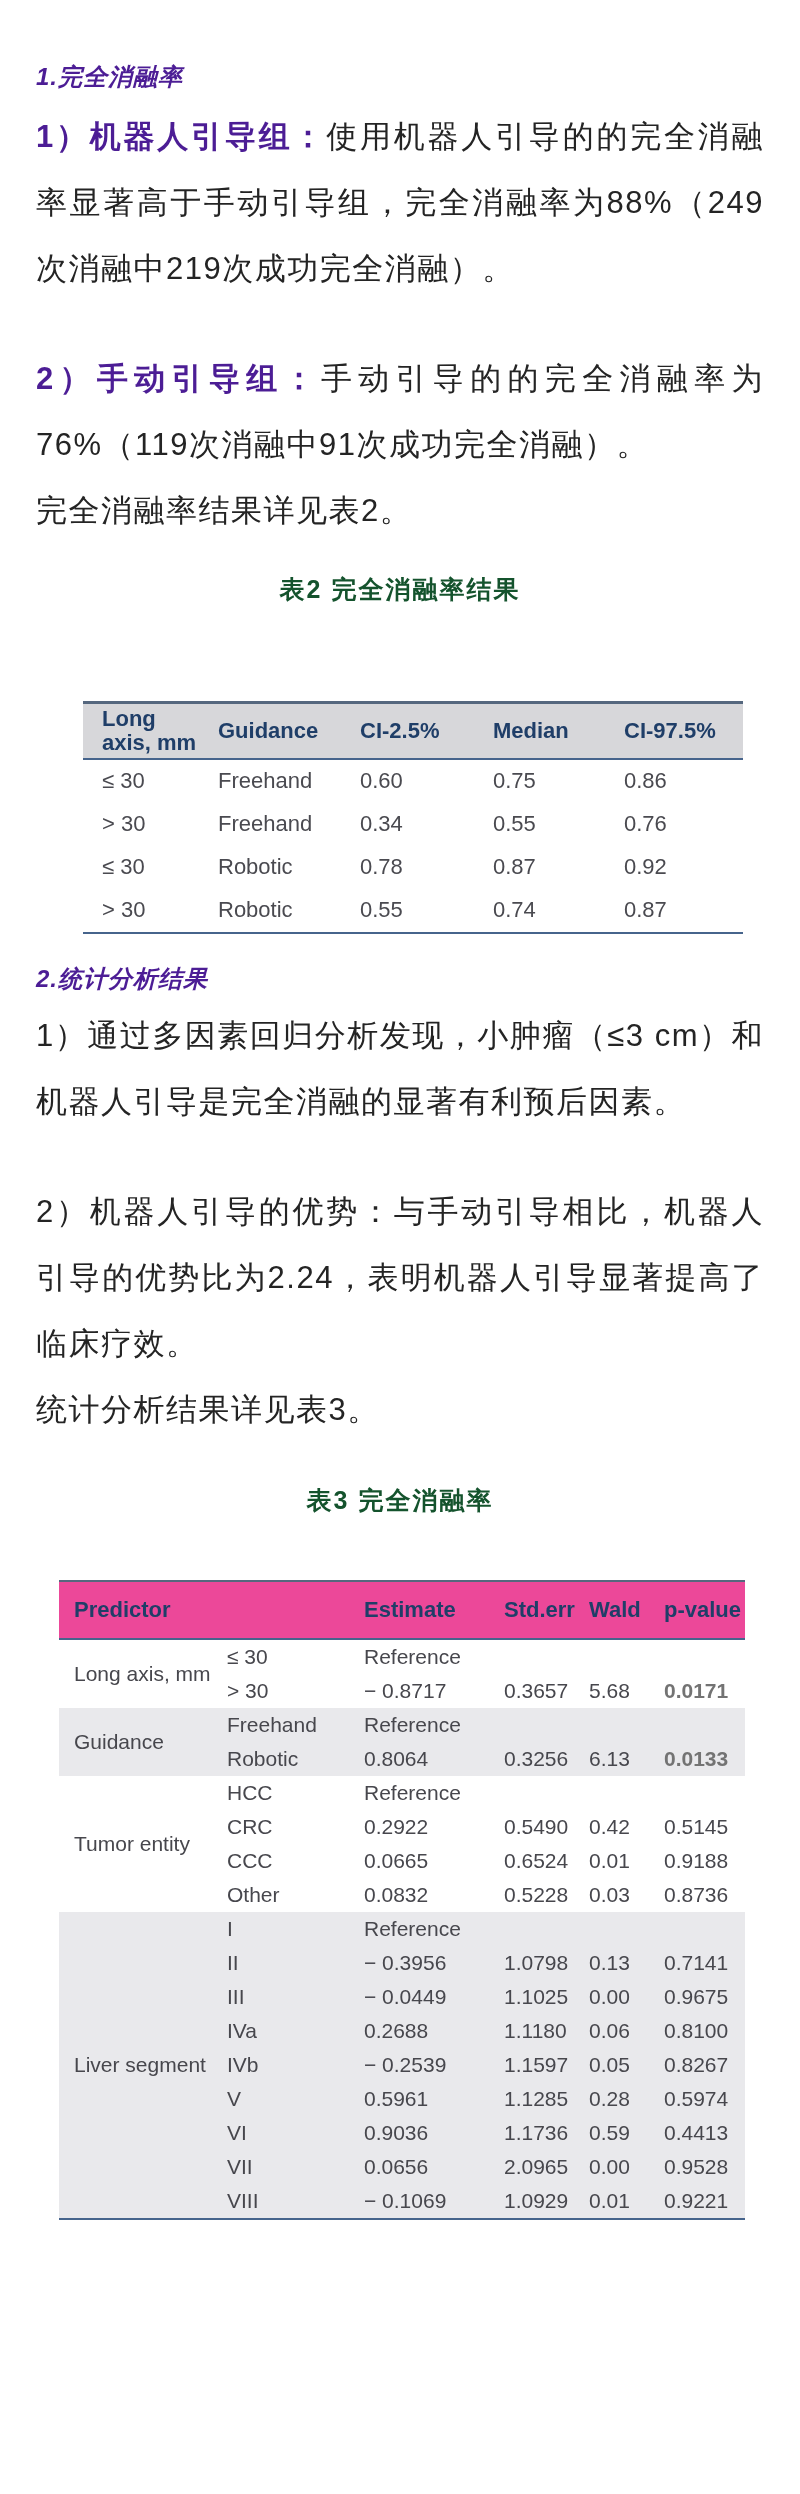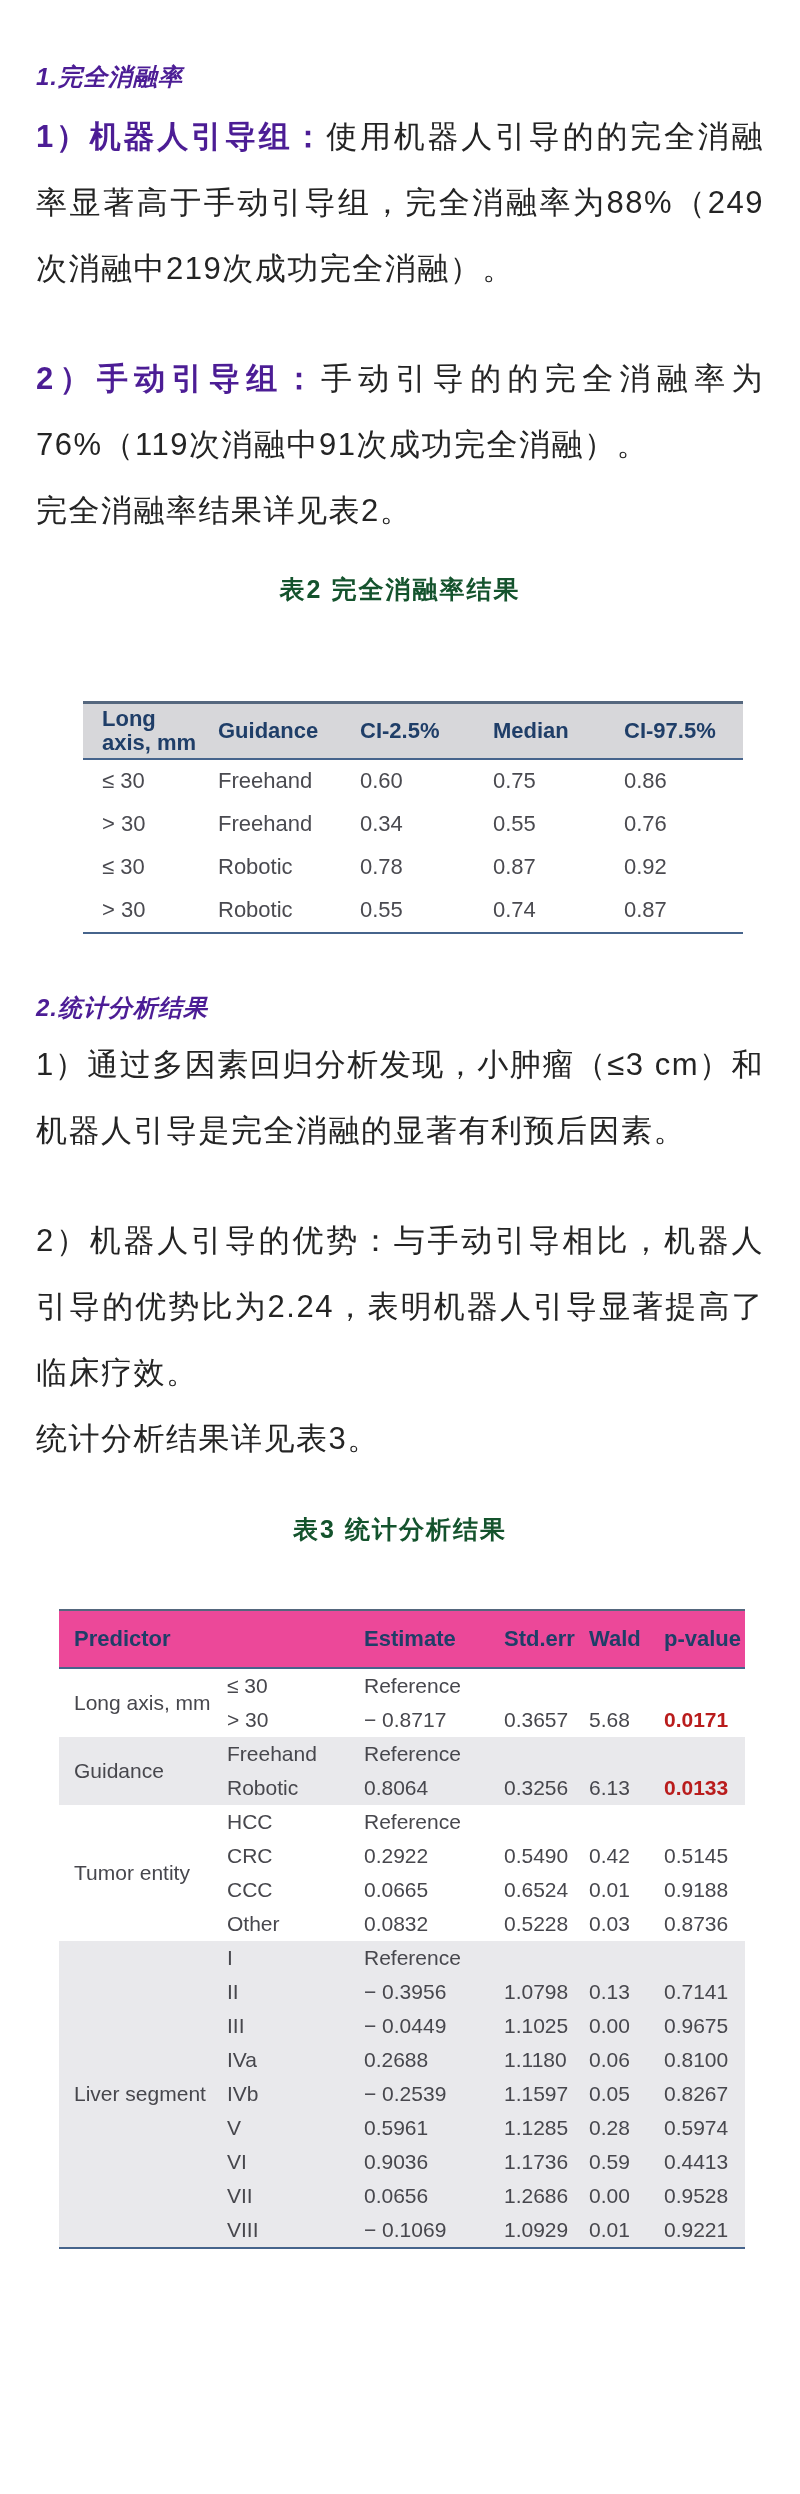--- a/index.html
+++ b/index.html
@@ -26,21 +26,21 @@
 
   h2.sec {
     font-size: 24px;
     line-height: 1.4;
     font-weight: 700;
     letter-spacing: 1px;
     color: #4c1d95;
     font-style: italic;
   }
   h2.sec1 { margin-top: 60px; }
-  h2.sec2 { margin-top: 57px; }
+  h2.sec2 { margin-top: 28px; }
 
   p.para {
     font-size: 31px;
     line-height: 66px;
     letter-spacing: 1.5px;
     text-align: justify;
     color: #242424;
   }
   p.para strong { font-weight: 700; color: #4c1d95; }
   p.first { margin-top: 10px; }
@@ -111,21 +111,21 @@
   table.t3 tbody td {
     font-size: 21px;
     line-height: 22px;
     color: #47474d;
     text-align: left;
     vertical-align: middle;
     padding: 6px 0 6px 15px;
   }
   table.t3 td.group { vertical-align: middle; }
   table.t3 tr.band td { background: #e9e9ec; }
-  table.t3 td.pbold { font-weight: 700; color: #b91c1c; }
+  table.t3 td.pbold { font-weight: 700; color: #737373; }
 </style>
 </head>
 <body>
 
 <div class="page">
 
 
   <h2 class="sec sec1">1.完全消融率</h2>
 
   <p class="para first"><strong>1）机器人引导组：</strong><span>使用机器人引导的的完全消融率显著高于手动引导组，完全消融率为88%（249次消融中219次成功完全消融）。</span></p>
@@ -186,21 +186,21 @@
   </table>
 
   <h2 class="sec sec2">2.统计分析结果</h2>
 
   <p class="para tight">1）通过多因素回归分析发现，小肿瘤（≤3 cm）和机器人引导是完全消融的显著有利预后因素。</p>
 
   <p class="para spaced">2）机器人引导的优势：与手动引导相比，机器人引导的优势比为2.24，表明机器人引导显著提高了临床疗效。</p>
 
   <p class="para flow">统计分析结果详见表3。</p>
 
-  <div class="tbl-title t3t">表3 统计分析结果</div>
+  <div class="tbl-title t3t">表3 完全消融率</div>
 
   <table class="t3" id="table3">
     <colgroup>
       <col style="width:153px">
         <col style="width:137px">
         <col style="width:140px">
       <col style="width:85px">
         <col style="width:75px">
         <col style="width:96px">
     </colgroup>
@@ -319,21 +319,21 @@
         <tr class="band">
           <td>VI</td>
           <td>0.9036</td>
           <td>1.1736</td>
           <td>0.59</td>
           <td>0.4413</td>
         </tr>
         <tr class="band">
           <td>VII</td>
           <td>0.0656</td>
-          <td>1.2686</td>
+          <td>2.0965</td>
           <td>0.00</td>
           <td>0.9528</td>
         </tr>
         <tr class="band">
           <td>VIII</td>
           <td>− 0.1069</td>
           <td>1.0929</td>
           <td>0.01</td>
           <td>0.9221</td>
         </tr>

